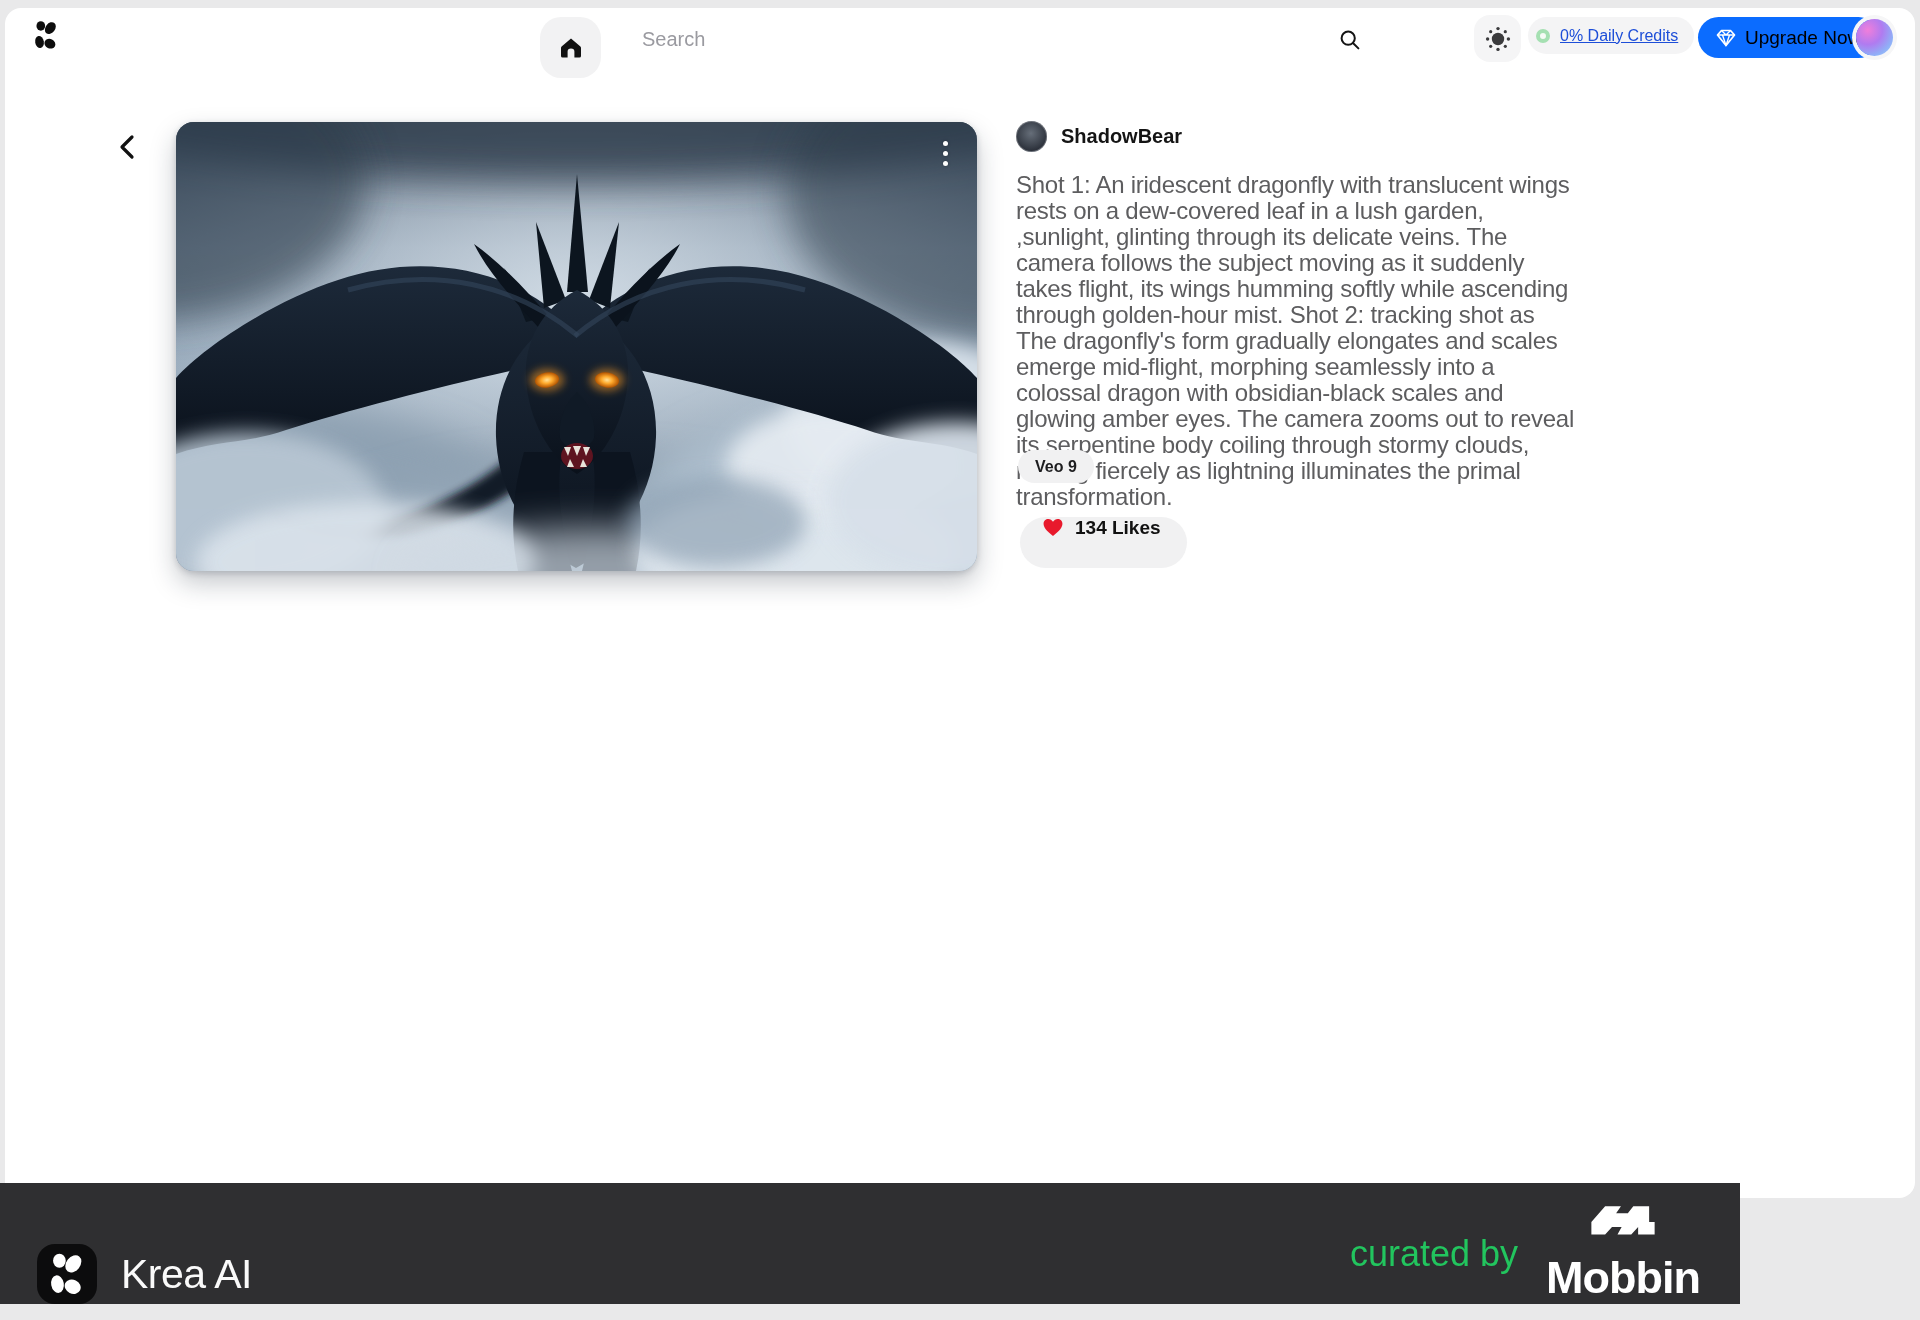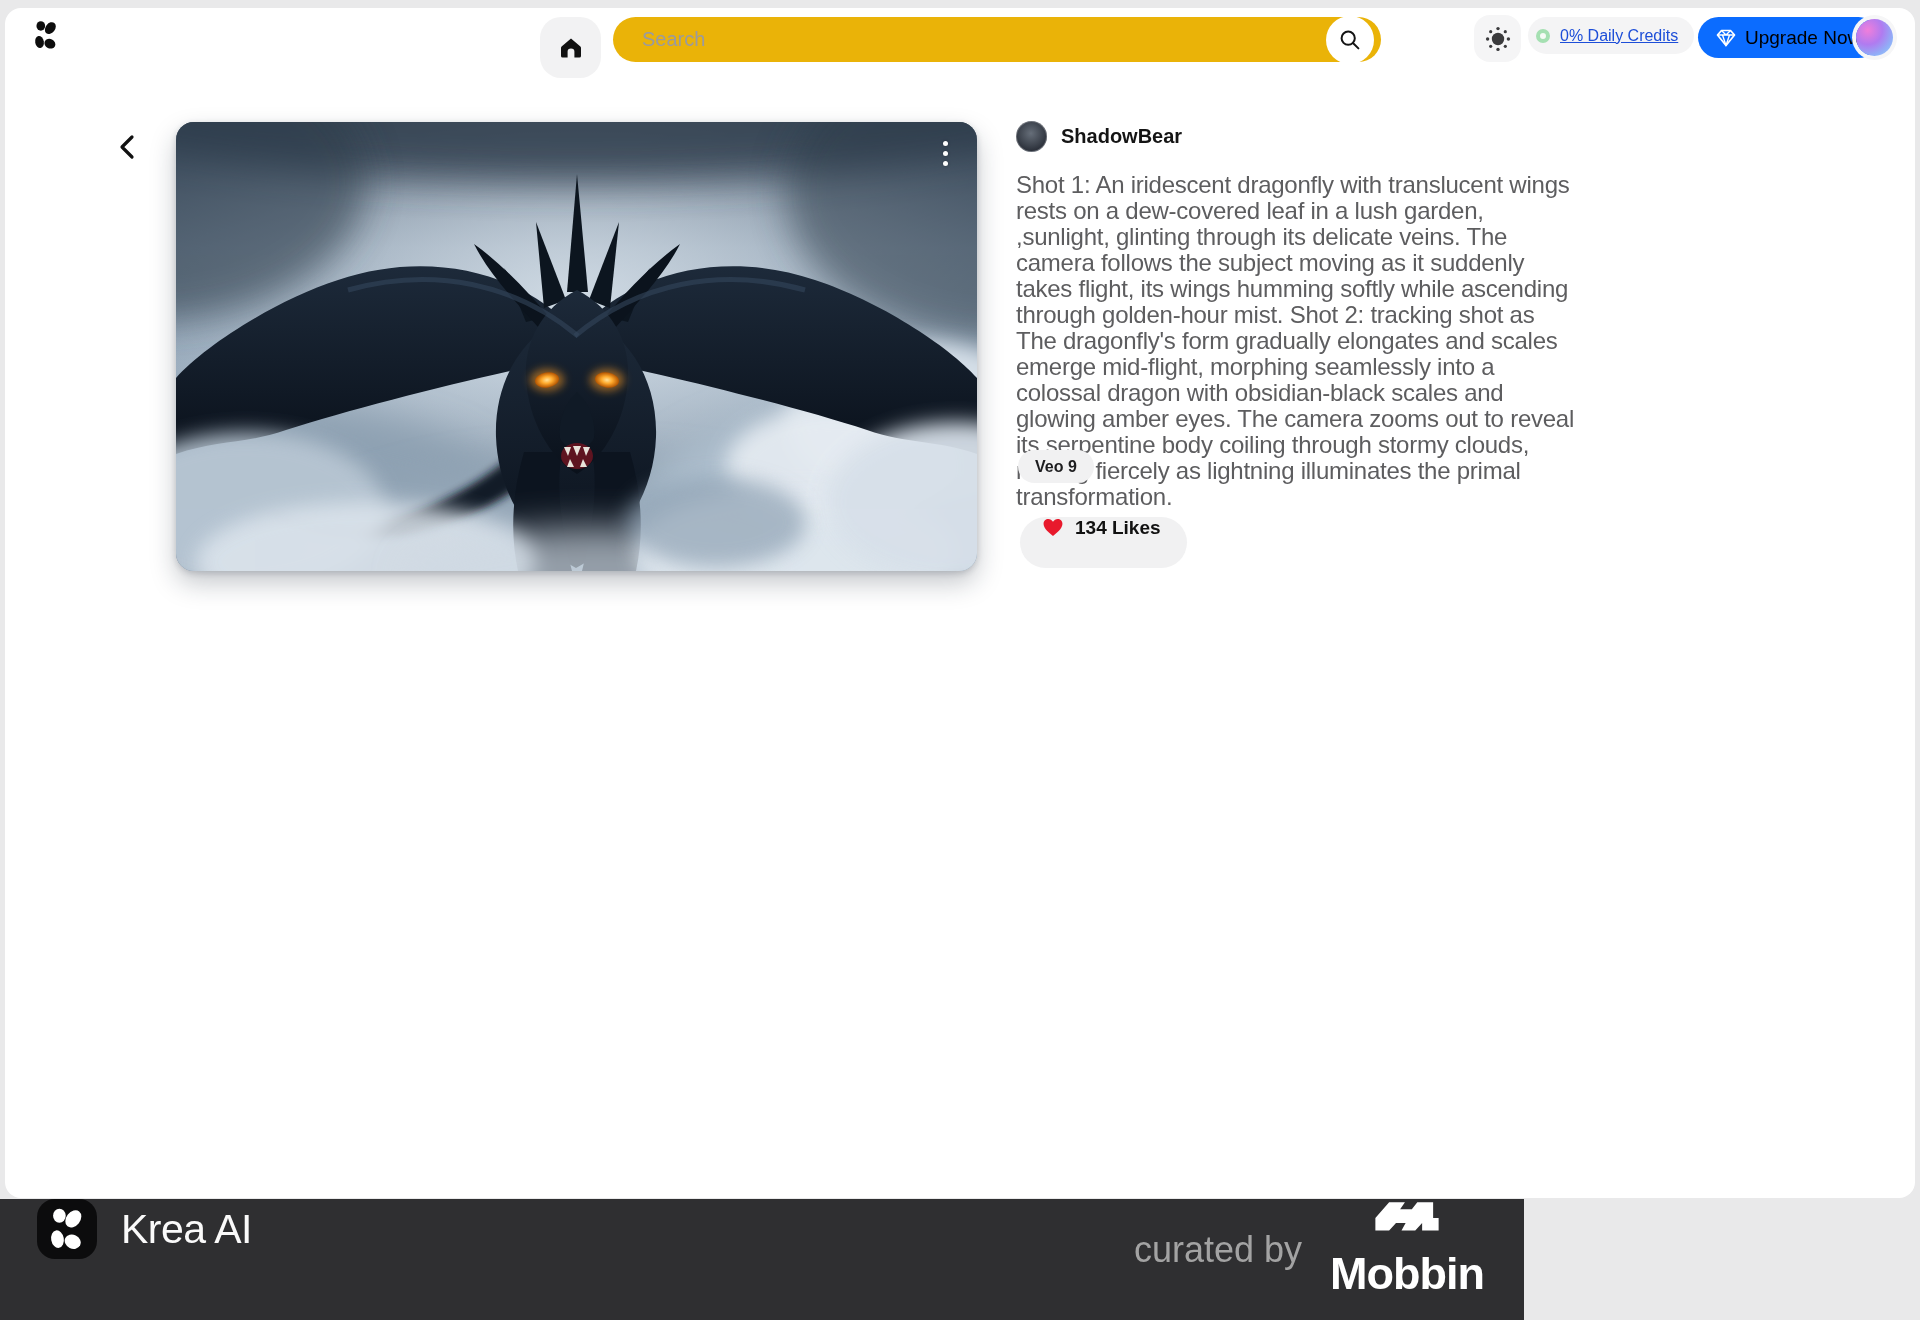--- a/index.html
+++ b/index.html
@@ -19,21 +19,21 @@
 
   
   .brand-logo { position:absolute; left:33px; top:19px; width:26px; height:32px; }
   .home-btn {
     position:absolute; left:540px; top:17px; width:61px; height:61px;
     background:#f2f2f3; border:none; border-radius:21px;
     display:flex; align-items:center; justify-content:center; cursor:pointer;
   }
   .search-bar {
     position:absolute; left:613px; top:17px; width:768px; height:45px;
-    background:#eab308; border-radius:31px;
+    background:#ffffff; border-radius:31px;
     display:flex; align-items:center;
   }
   .search-input {
     flex:1; height:100%; border:none; background:transparent; outline:none;
     padding:0 10px 0 29px; font-size:20px; color:#333;
     font-family:"Liberation Sans", sans-serif;
   }
   .search-input::placeholder { color:#9a9aa0; }
   .search-btn {
     width:48px; height:48px; margin-right:7px; flex:0 0 auto;
@@ -109,33 +109,33 @@
 
   .likes-pill {
     position:absolute; left:1020px; top:517px; height:51px;
     background:#f1f1f2; border:none; border-radius:26px;
     display:flex; align-items:flex-start; gap:11px; padding:0 26px 0 22px; cursor:pointer;
   }
   .likes-label { font-size:19px; font-weight:700; color:#111; white-space:nowrap; }
 
   
   .footer {
-    position:absolute; left:0; bottom:0; width:1524px; height:121px;
+    position:absolute; left:0; bottom:16px; width:1740px; height:121px;
     background:#2f2f31;
-    display:flex; align-items:flex-start; justify-content:space-between;
+    display:flex; align-items:flex-end; justify-content:space-between;
     padding:0 40px 0 37px;
   }
   .footer-left { display:flex; align-items:center; gap:24px; }
   .footer-logo-box {
     width:60px; height:60px; border-radius:18px; background:#0c0c0d;
     display:flex; align-items:center; justify-content:center;
   }
   .footer-brand { font-size:41px; font-weight:500; color:#fafafa; letter-spacing:-0.5px; }
   .footer-right { display:flex; align-items:center; gap:28px; }
-  .curated-by { font-size:36px; font-weight:400; color:#a3a3a3; }
+  .curated-by { font-size:36px; font-weight:400; color:#22c55e; }
   .mobbin-wrap { display:flex; align-items:center; gap:15px;flex-direction:column; }
   .mobbin-name { font-size:45px; font-weight:700; color:#ffffff; letter-spacing:-1px; }
 </style>
 </head>
 <body>
 
 <div class="panel"></div>
 
 <svg class="brand-logo" viewBox="0 0 60 68">
   <g fill="#0d0d0d">

